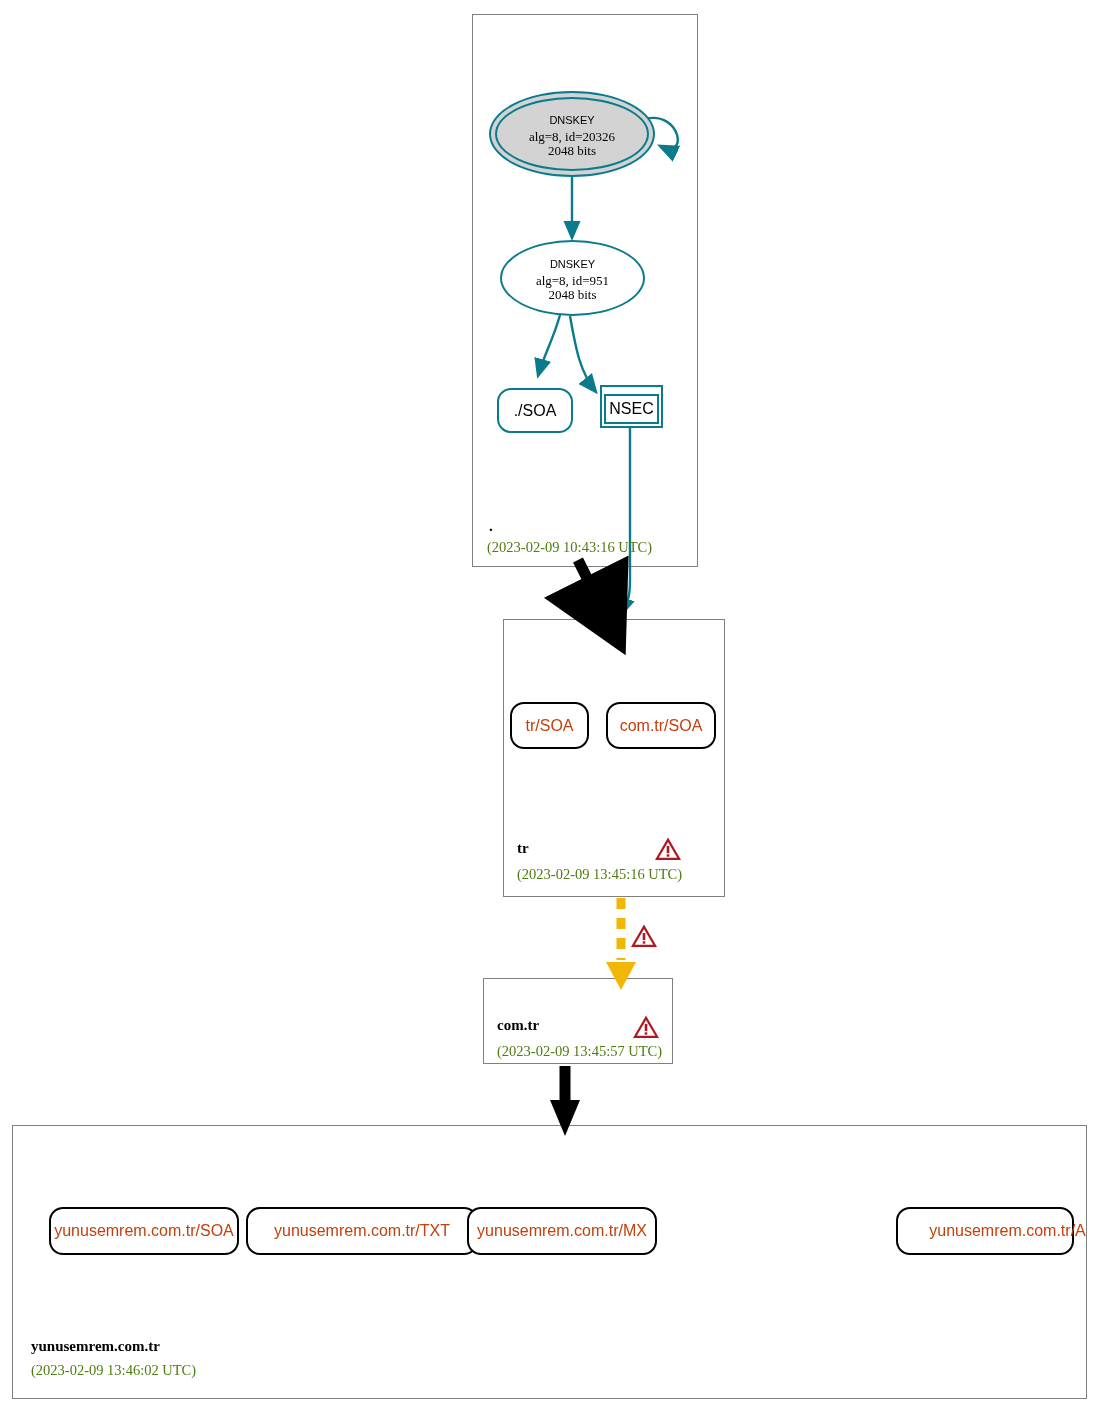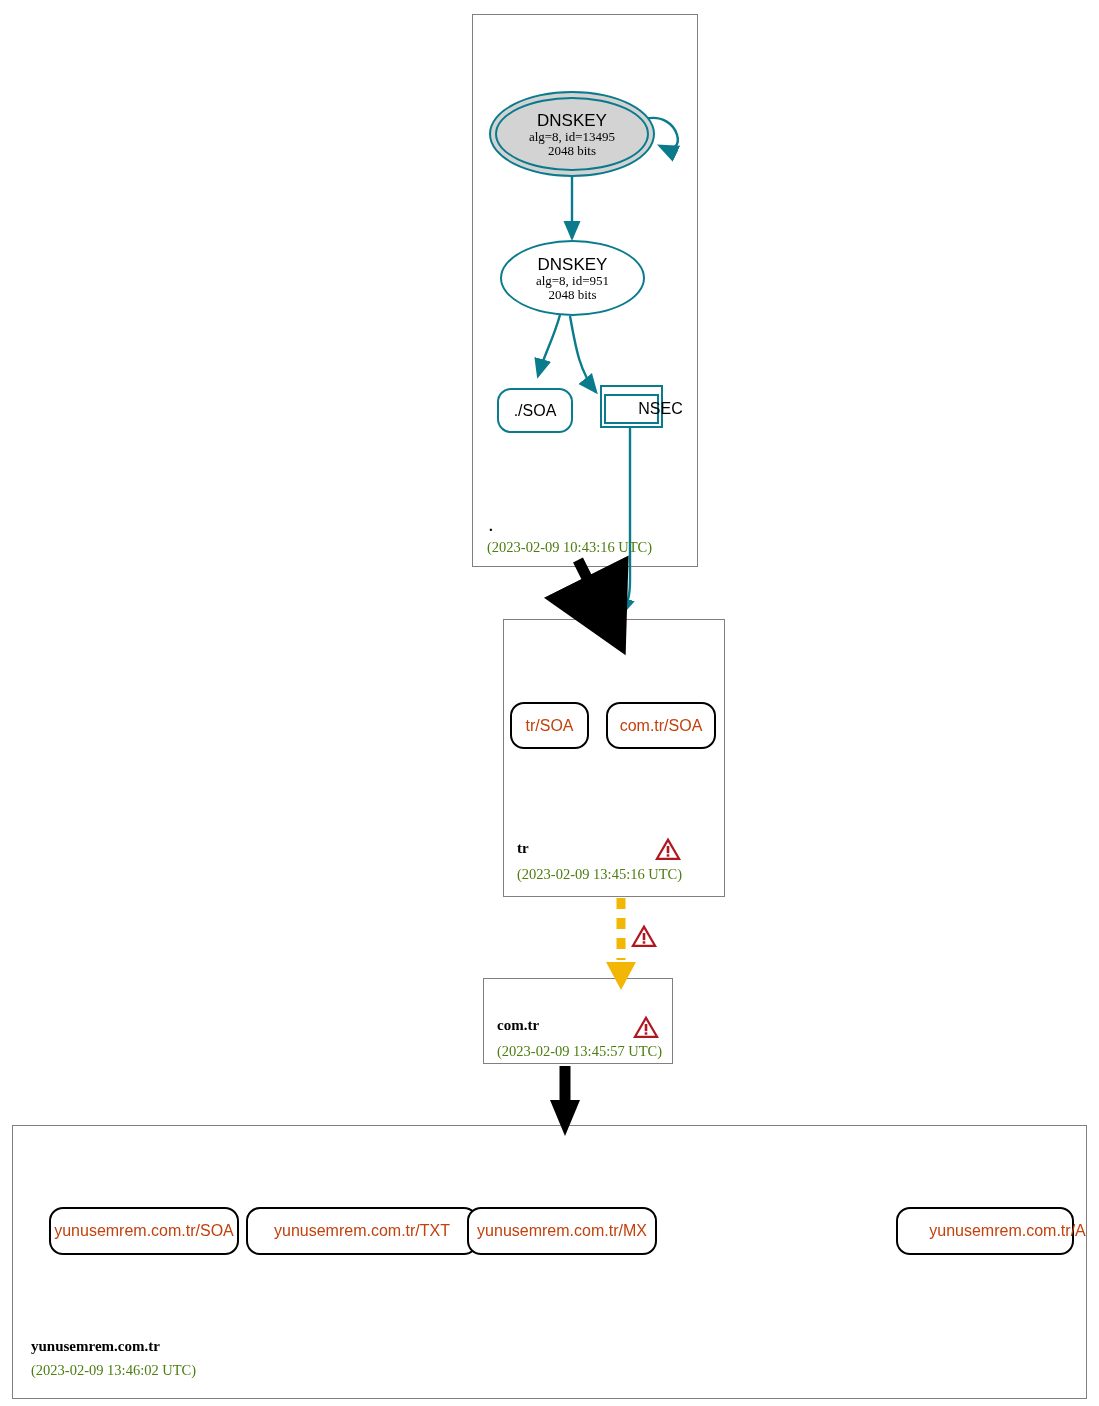--- a/index.html
+++ b/index.html
@@ -31,21 +31,21 @@
   }
   .rr.teal{border:2px solid #0a7b8c;color:#000;font-size:16px;}
   .rr.black{border:2.4px solid #000;color:#c2410c;font-size:16px;}
 
   
   .key{
     position:absolute;box-sizing:border-box;border-radius:50%;
     display:flex;flex-direction:column;align-items:center;justify-content:center;
     font-family:"Liberation Sans", sans-serif;color:#000;text-align:center;
   }
-  .key .k1{font-size:17px;line-height:19px;}
+  .key .k1{font-size:11px;line-height:19px;}
   .key .k2{font-family:"Liberation Serif", serif;font-size:13px;line-height:14px;}
   .key .k3{font-family:"Liberation Serif", serif;font-size:13px;line-height:14px;}
   .ksk-outer{
     position:absolute;border:2px solid #0a7b8c;border-radius:50%;
     background:#d3d3d3;box-sizing:border-box;
   }
   .ksk-inner{
     position:absolute;border:2px solid #0a7b8c;border-radius:50%;
     background:#d3d3d3;box-sizing:border-box;
   }
@@ -122,36 +122,36 @@
     <g>
       <path d="M565,1066 L565,1104" fill="none" stroke="#000000" stroke-width="11"></path>
       <path d="M550,1100 L580,1100 L565,1136 Z" fill="#000000"></path>
     </g>
   </svg>
 
   <div class="ksk-outer" style="left:489px;top:91px;width:166px;height:86px;"></div>
   <div class="ksk-inner" style="left:495px;top:97px;width:154px;height:74px;"></div>
   <div class="key" style="left:495px;top:97px;width:154px;height:74px;">
     <div class="k1">DNSKEY</div>
-    <div class="k2">alg=8, id=13495</div>
+    <div class="k2">alg=8, id=20326</div>
     <div class="k3">2048 bits</div>
   </div>
 
   <div class="zsk" style="left:500px;top:240px;width:145px;height:76px;"></div>
   <div class="key" style="left:500px;top:240px;width:145px;height:76px;">
     <div class="k1">DNSKEY</div>
     <div class="k2">alg=8, id=951</div>
     <div class="k3">2048 bits</div>
   </div>
 
   <div class="rr teal" style="left:497px;top:380px;width:76px;height:45px;margin-top:8px;">./SOA</div>
 
   <div class="nsec-outer" style="left:600px;top:385px;width:63px;height:43px;"></div>
   <div class="nsec-inner" style="left:604px;top:394px;width:55px;height:30px;"></div>
-  <div class="nsec-text" style="left:604px;top:394px;width:55px;height:30px;padding-left:29px;">NSEC</div>
+  <div class="nsec-text" style="left:604px;top:394px;width:55px;height:30px;">NSEC</div>
 
   <div class="zone-label bold" style="left:489px;top:518px;">.</div>
   <div class="zone-time" style="left:487px;top:539px;">(2023-02-09 10:43:16 UTC)</div>
 
   <div class="rr black" style="left:510px;top:702px;width:79px;height:47px;">tr/SOA</div>
   <div class="rr black" style="left:606px;top:702px;width:110px;height:47px;">com.tr/SOA</div>
 
   <div class="zone-label bold" style="left:517px;top:840px;">tr</div>
   <div class="zone-time" style="left:517px;top:866px;">(2023-02-09 13:45:16 UTC)</div>
 

